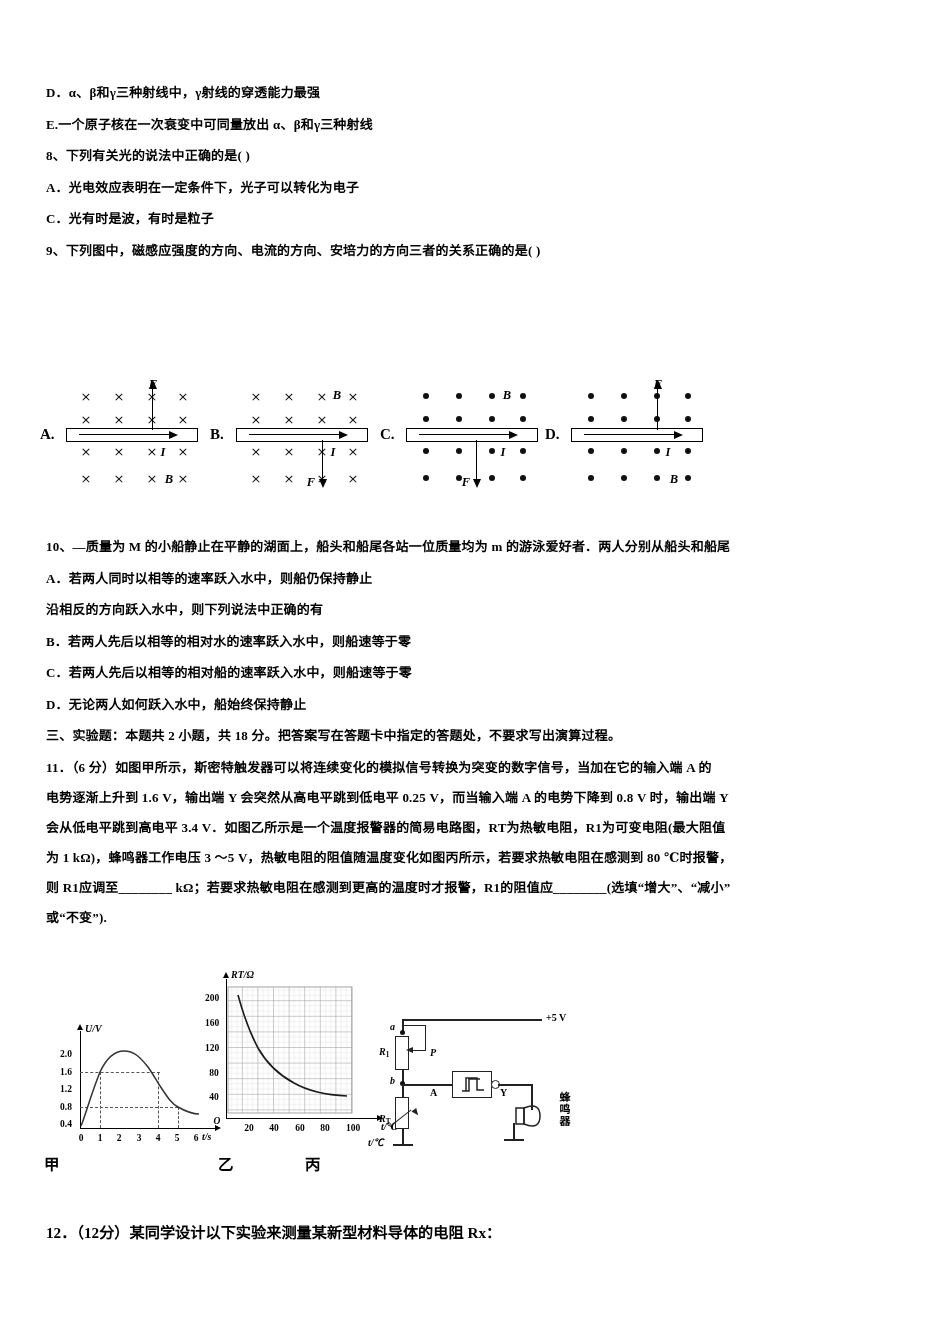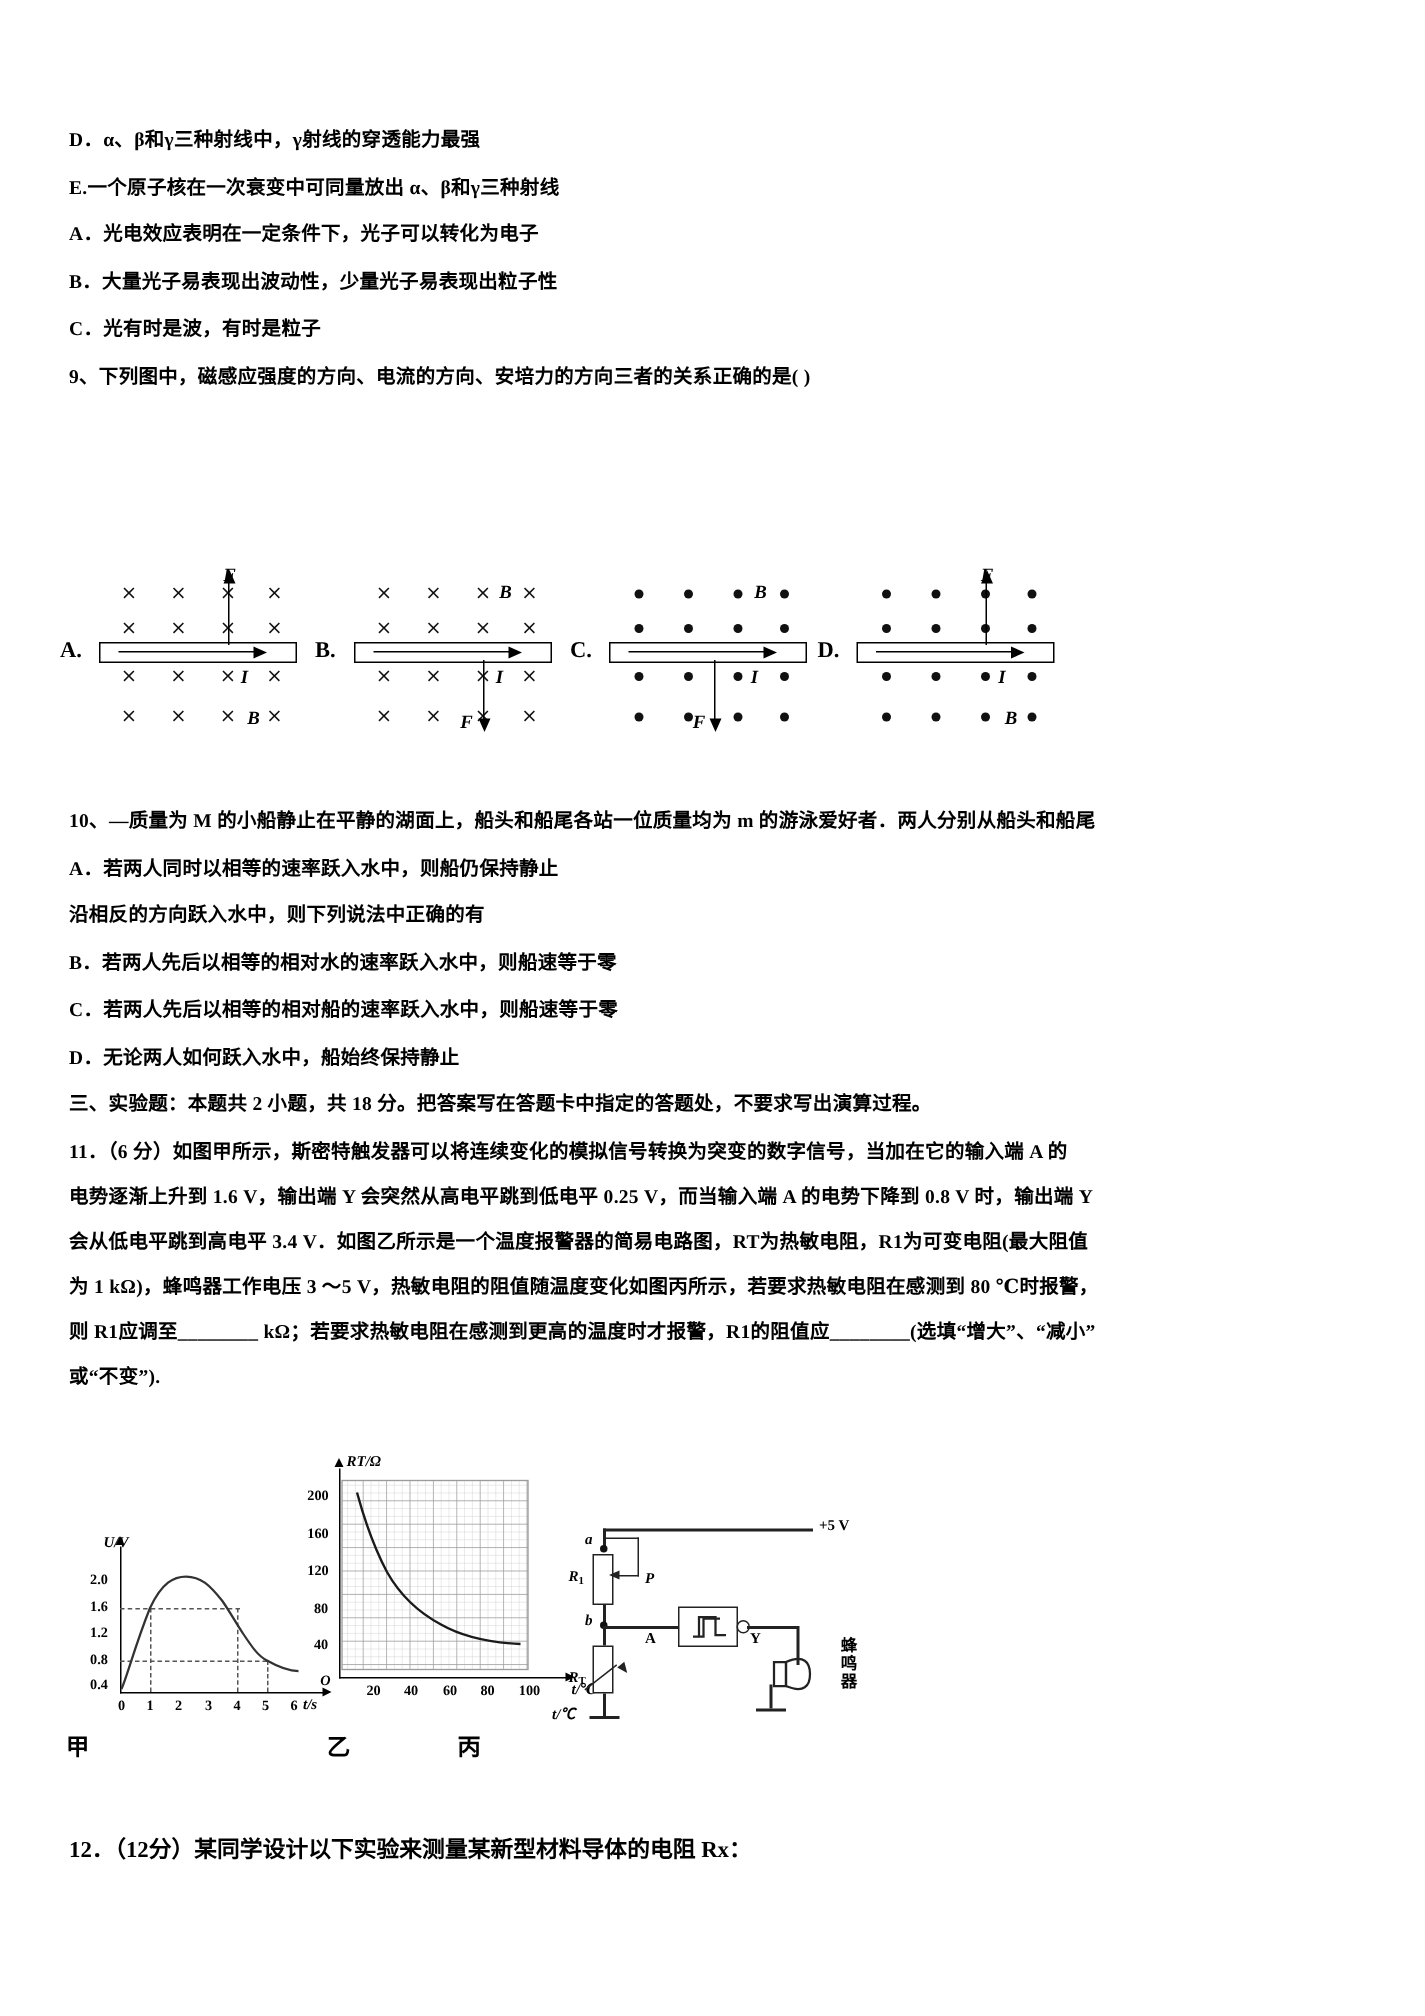--- a/index.html
+++ b/index.html
@@ -228,22 +228,22 @@
   }
 </style>
 </head>
 <body>
 
 <div class="page">
 
   <div class="body-col">
     <p class="line">D．α、β和γ三种射线中，γ射线的穿透能力最强</p>
     <p class="line">E.一个原子核在一次衰变中可同量放出 α、β和γ三种射线</p>
+    <p class="line">8、下列有关光的说法中正确的是(        )</p>
     <p class="line">A．光电效应表明在一定条件下，光子可以转化为电子</p>
-    <p class="line">B．大量光子易表现出波动性，少量光子易表现出粒子性</p>
     <p class="line">C．光有时是波，有时是粒子</p>
     <p class="line">9、下列图中，磁感应强度的方向、电流的方向、安培力的方向三者的关系正确的是(   )</p>
   </div>
 
   <div class="q9row">
 
     <div class="q9item" style="left:0px;">
       <span class="q9label">A.</span>
       <div class="fieldbox">
         <span class="fmark" style="left:22px;  top:24px;">×</span>
@@ -406,21 +406,21 @@
 
   <div class="figs">
 
     <div class="jia">
       <div class="axis-v" style="left:28px; top:6px; width:1.4px; height:98px;"></div>
       <div class="axis-h" style="left:28px; top:103px; width:136px; height:1.4px;"></div>
 
       <div style="position:absolute;left:24.5px;top:-1px;width:0;height:0;border-bottom:6px solid #000;border-left:3.5px solid transparent;border-right:3.5px solid transparent;"></div>
       <div style="position:absolute;left:163px;top:100px;width:0;height:0;border-left:6px solid #000;border-top:3.5px solid transparent;border-bottom:3.5px solid transparent;"></div>
 
-      <span class="ax-title" style="left:17px; top:-2px;">U/V</span>
+      <span class="ax-title" style="left:33px; top:-2px;">U/V</span>
       <span class="ax-title" style="left:150px; top:106px;">t/s</span>
 
       <span class="tick-lab" style="left:14px; top:99px;">0.4</span>
       <span class="tick-lab" style="left:14px; top:82px;">0.8</span>
       <span class="tick-lab" style="left:14px; top:64px;">1.2</span>
       <span class="tick-lab" style="left:14px; top:47px;">1.6</span>
       <span class="tick-lab" style="left:14px; top:29px;">2.0</span>
 
       <span class="tick-lab" style="left:29px;  top:113px;">0</span>
       <span class="tick-lab" style="left:48px;  top:113px;">1</span>

